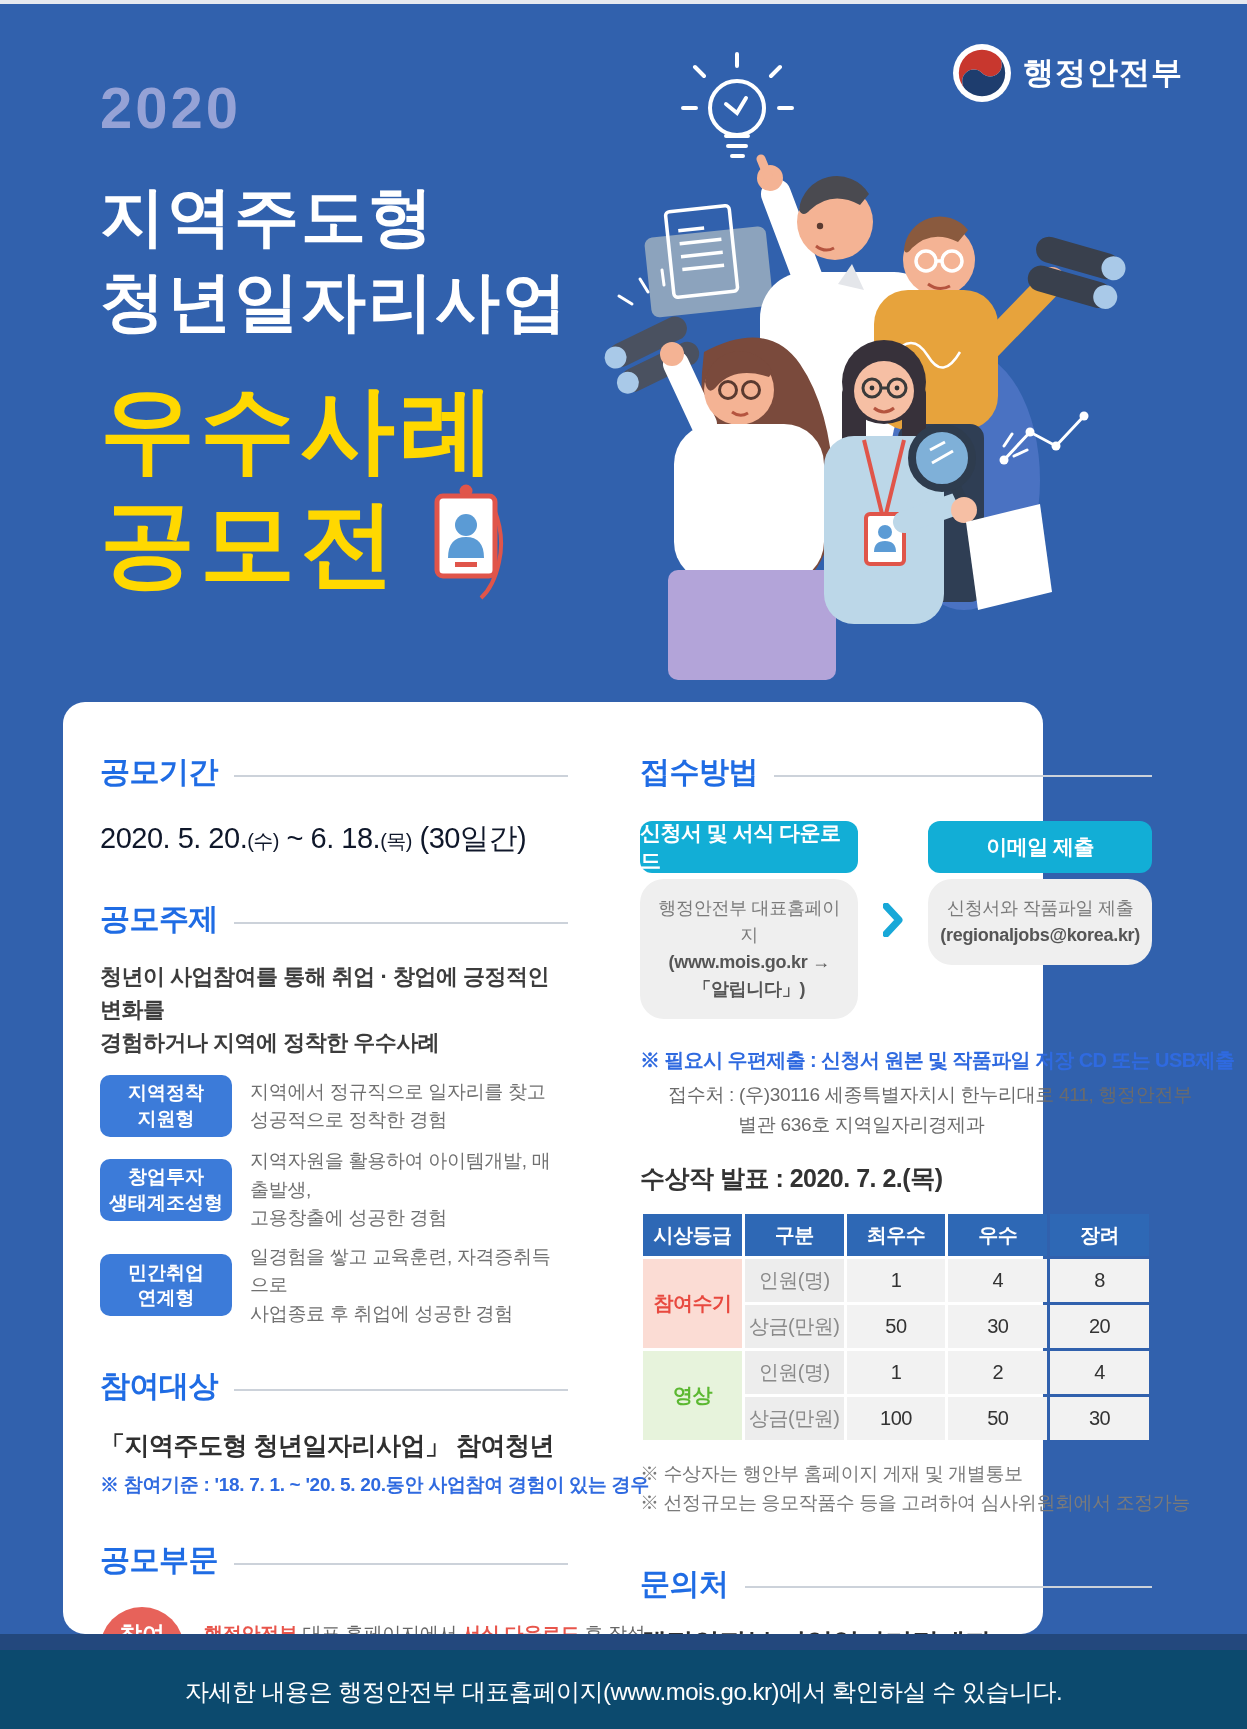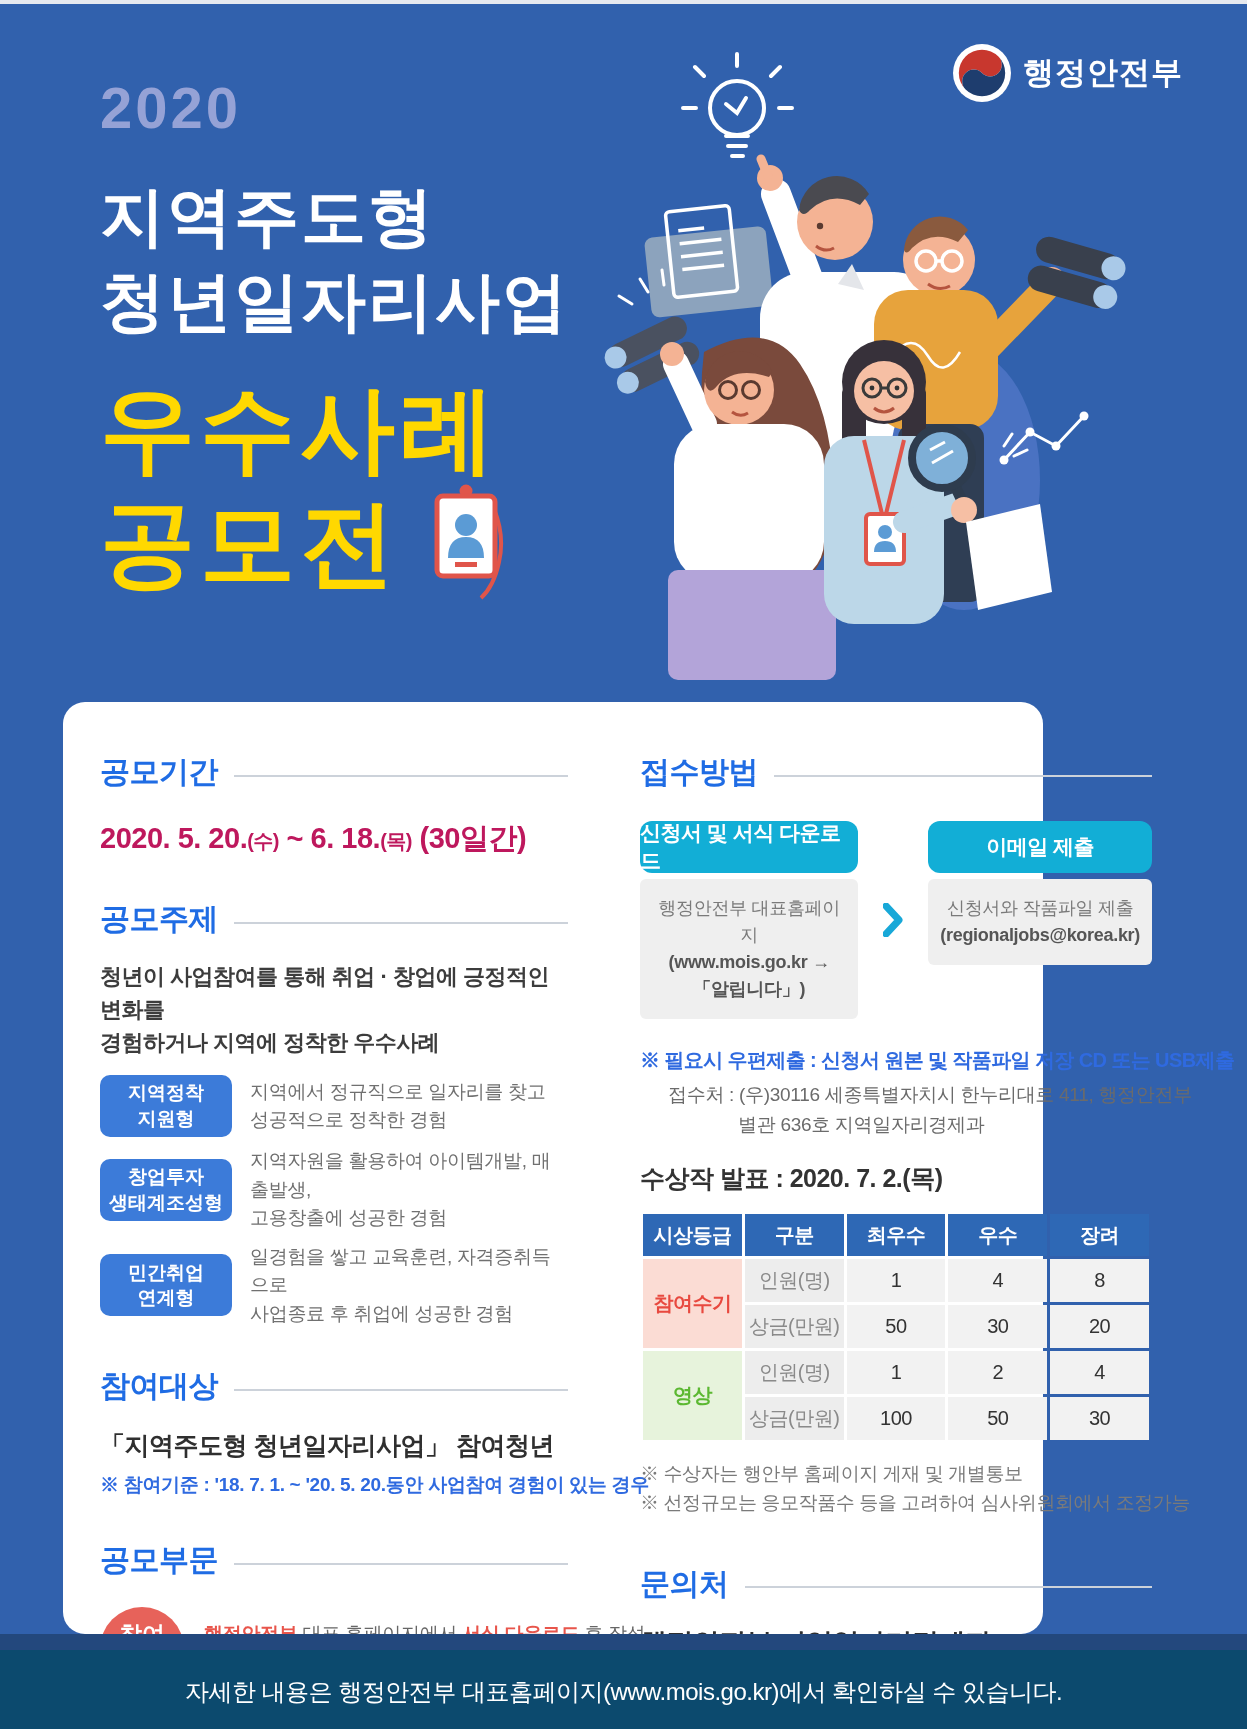--- a/index.html
+++ b/index.html
@@ -20,21 +20,21 @@
   .illustration{position:absolute;left:552px;top:46px;width:640px;height:652px;z-index:1;}
   .badge-icon{position:absolute;left:428px;top:476px;width:80px;height:122px;z-index:2;}
   
   .card{position:absolute;left:63px;top:698px;width:980px;height:932px;background:#fff;border-radius:22px;z-index:5;}
   .col-left{position:absolute;left:37px;top:50px;width:468px;}
   .col-right{position:absolute;left:577px;top:50px;width:512px;}
   .sec-h{display:flex;align-items:center;gap:16px;}
   .sec-title{color:#1f6ce4;font-size:30px;font-weight:800;white-space:nowrap;letter-spacing:-0.5px;}
   .sec-rule{flex:1;height:2px;background:#ccd2da;margin-top:6px;}
   
-  .date-line{margin-top:26px;font-weight:700;color:#be185d;font-size:29px;letter-spacing:-0.5px;white-space:nowrap;}
+  .date-line{margin-top:26px;font-weight:400;color:#0f172a;font-size:29px;letter-spacing:-0.5px;white-space:nowrap;}
   .date-line .small{font-size:20px;}
   .mt-theme{margin-top:40px;}
   .theme-desc{margin-top:20px;font-size:22px;color:#3c3c3c;font-weight:600;line-height:1.5;letter-spacing:-0.5px;}
   .tags{margin-top:16px;}
   .tag-row{display:flex;align-items:center;gap:18px;margin-bottom:10px;}
   .tag-pill{width:132px;min-width:132px;min-height:62px;background:#3c7bd9;border-radius:10px;color:#fff;display:flex;
             flex-direction:column;align-items:center;justify-content:center;font-size:19px;font-weight:700;
             line-height:1.35;padding:4px 2px;box-sizing:border-box;text-align:center;}
   .tag-desc{flex:1;font-size:19px;color:#707070;line-height:1.5;letter-spacing:-0.3px;}
   .mt-target{margin-top:38px;}
@@ -51,21 +51,21 @@
   .cat-text{font-size:19px;line-height:1.6;color:#666;letter-spacing:-0.3px;white-space:nowrap;}
   .red-b{color:#e8554b;font-weight:800;}
   .green-b{color:#7dc356;font-weight:800;}
   .green-t{color:#8fcc6e;font-weight:700;}
   .green-l{color:#a3d584;}
   
   .boxes{margin-top:28px;display:flex;align-items:stretch;gap:24px;}
   .sbox{flex:1;}
   .sbox-title{height:52px;background:#12aed6;border-radius:12px;color:#fff;display:flex;align-items:center;
               justify-content:center;font-size:21px;font-weight:800;letter-spacing:-0.5px;}
-  .sbox-body{margin-top:6px;background:#efefef;border-radius:6px;padding:16px 12px;text-align:center;font-size:18px;
+  .sbox-body{margin-top:6px;background:#efefef;border-radius:24px;padding:16px 12px;text-align:center;font-size:18px;
              color:#7a7a7a;line-height:1.5;letter-spacing:-0.3px;}
   .sbox-body .b2{font-weight:800;color:#555;}
   .chev{width:22px;min-width:22px;display:flex;align-items:center;justify-content:center;}
   .apply-note-blue{margin-top:28px;font-size:20px;color:#2f6ae0;font-weight:700;letter-spacing:-0.6px;white-space:nowrap;}
   .apply-note-gray{margin-top:8px;margin-left:28px;font-size:19px;color:#6b6b6b;letter-spacing:-0.3px;white-space:nowrap;}
   .apply-note-gray2{margin-top:4px;margin-left:98px;font-size:19px;color:#6b6b6b;letter-spacing:-0.3px;white-space:nowrap;}
   .mt-results{margin-top:46px;}
   .announce{margin-top:24px;font-size:25px;font-weight:800;color:#333;letter-spacing:-0.5px;}
   .awards{margin-top:16px;width:100%;border-collapse:separate;border-spacing:3px;table-layout:fixed;}
   .awards th{background:#2e68b5;color:#fff;font-size:20px;font-weight:700;height:40px;letter-spacing:-0.5px;}

